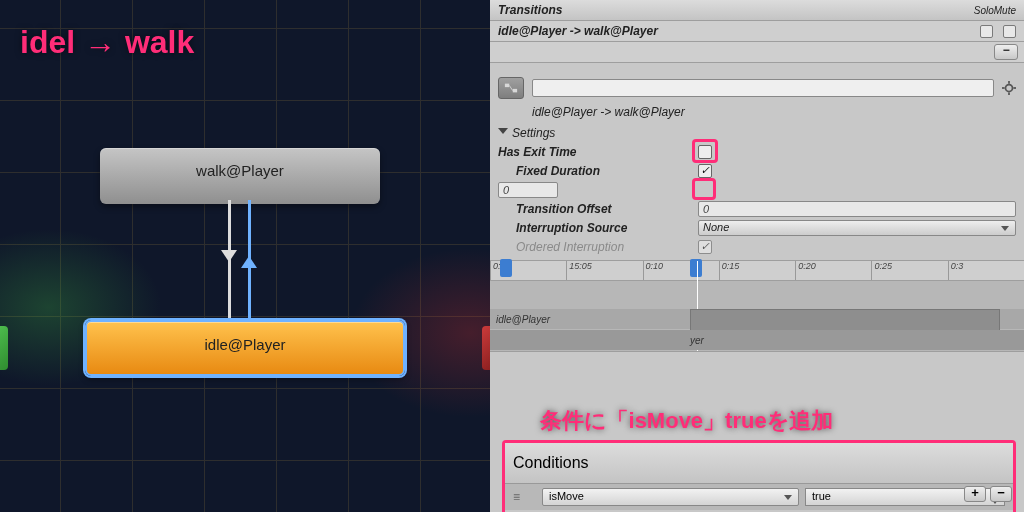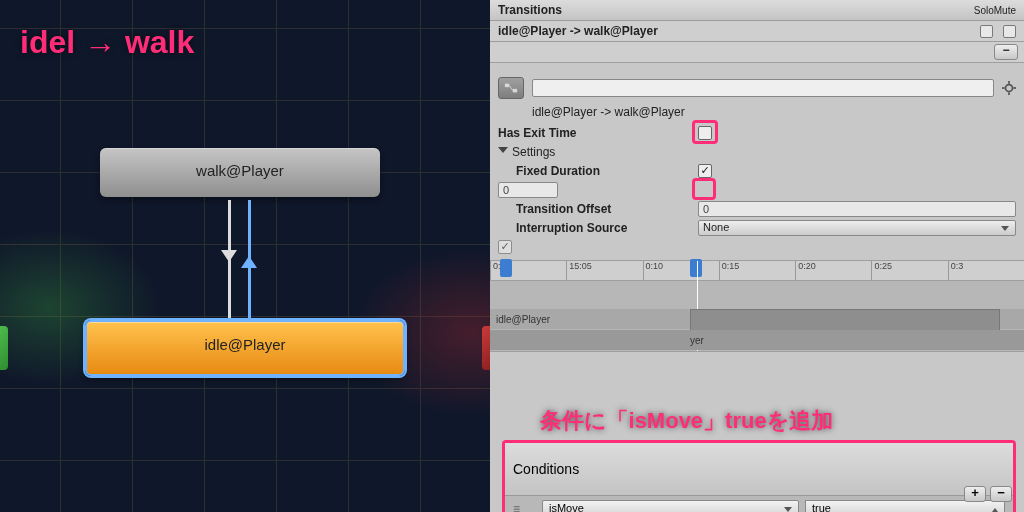--- a/index.html
+++ b/index.html
@@ -8,33 +8,33 @@
   .graph{flex:0 0 490px;position:relative;background:#0f172a;}
   .graph-grid{position:absolute;inset:0;
     background-image:
       linear-gradient(#2e2e2e 0 1px,transparent 1px 100%),
       linear-gradient(90deg,#2e2e2e 0 1px,transparent 1px 100%);
     background-size:72px 72px;
     background-position:60px 100px;}
   .graph-blur{position:absolute;inset:0;background:radial-gradient(ellipse at 10% 60%,rgba(70,200,70,.25),transparent 18%),radial-gradient(ellipse at 96% 65%,rgba(230,50,50,.25),transparent 18%);}
   .annotation-title{position:absolute;left:20px;top:24px;color:#ff2d78;font-weight:bold;font-size:32px;text-shadow:0 0 6px rgba(0,0,0,.5);}
   .node{position:absolute;border-radius:6px;box-shadow:inset 0 1px rgba(255,255,255,.3),0 3px 6px rgba(0,0,0,.4);text-align:center;padding-top:14px;font-size:15px;color:#222;}
-  .node-grey{left:100px;top:148px;width:280px;height:49px;
+  .node-grey{left:100px;top:148px;width:280px;height:56px;
     background:linear-gradient(#c5c5c5,#8f8f8f);}
   .node-orange{left:85px;top:320px;width:320px;height:56px;
     background:linear-gradient(#ffc24d,#e88a12);border:2px solid #6fb2ff;box-shadow:0 0 0 2px #6fb2ff,inset 0 1px rgba(255,255,255,.4),0 3px 6px rgba(0,0,0,.4);}
   
   .conn{position:absolute;left:228px;top:200px;width:0;height:120px;border-left:3px solid #ddd;}
   .conn2{position:absolute;left:248px;top:200px;width:0;height:120px;border-left:3px solid #6fb2ff;}
   .arrow-down{position:absolute;left:221px;top:250px;width:0;height:0;border:8px solid transparent;border-top:12px solid #ddd;}
   .arrow-up{position:absolute;left:241px;top:248px;width:0;height:0;border:8px solid transparent;border-bottom:12px solid #6fb2ff;}
   .edge-green{position:absolute;left:0;top:326px;width:8px;height:44px;background:linear-gradient(135deg,#4dbb4d,#2f8c2f);border-radius:0 4px 4px 0;}
   .edge-red{position:absolute;right:0;top:326px;width:8px;height:44px;background:linear-gradient(135deg,#cc3b3b,#8c2020);border-radius:4px 0 0 4px;}
   
-  .insp{flex:1;background:#c8c8c8;display:flex;flex-direction:column;font-size:12px;color:#222;position:relative;}
+  .insp{flex:1;background:#c8c8c8;display:flex;flex-direction:column;font-size:12px;color:#222;position:relative;font-style:italic;}
   .hdr-row{display:flex;align-items:center;background:linear-gradient(#dcdcdc,#c4c4c4);border-bottom:1px solid #9e9e9e;height:21px;padding:0 8px;}
   .hdr-row .title{flex:1;font-weight:bold;}
   .hdr-labels{font-size:10px;display:flex;}
   .hdr-sel{display:flex;align-items:center;height:21px;padding:0 8px;background:#cfcfcf;border-bottom:1px solid #9e9e9e;font-weight:bold;}
   .hdr-sel .txt{flex:1;}
   .sq{width:13px;height:13px;background:#e8e8e8;border:1px solid #7a7a7a;border-radius:2px;margin-left:10px;}
   .minus-row{display:flex;justify-content:flex-end;background:#cfcfcf;border-bottom:1px solid #9e9e9e;padding:2px 6px;}
   .minus-btn{width:24px;height:16px;background:linear-gradient(#eee,#c8c8c8);border:1px solid #888;border-radius:3px;font-weight:bold;text-align:center;line-height:11px;}
   .spacer{height:10px;background:#c8c8c8;}
   .icon-row{display:flex;align-items:center;padding:4px 8px;gap:8px;}
@@ -62,21 +62,21 @@
   .marker-in{position:absolute;left:10px;top:-2px;width:12px;height:18px;background:#3c7dd1;border-radius:2px;}
   .marker-out{position:absolute;left:200px;top:-2px;width:12px;height:18px;background:#3c7dd1;border-radius:2px;}
   .playhead{position:absolute;left:207px;top:0;width:1px;height:100%;background:#fff;}
   .tl-row{position:absolute;left:0;top:48px;height:20px;background:#a8a8a8;display:flex;align-items:center;font-size:10px;color:#333;padding-left:6px;width:100%;}
   .tl-row2{position:absolute;left:0;top:69px;height:20px;background:#999;display:flex;align-items:center;font-size:10px;color:#333;width:100%;}
   .clip{position:absolute;top:48px;left:200px;width:310px;height:41px;background:#8e8e8e;border:1px solid #777;}
   
   .annotation-cond{position:absolute;left:540px;top:406px;color:#ff2d78;font-weight:bold;font-size:22px;text-shadow:0 0 6px rgba(0,0,0,.6);z-index:5;}
   
   .cond-box{position:absolute;left:502px;right:8px;top:440px;border:3px solid #ff2d78;border-radius:4px;background:#c8c8c8;padding-bottom:4px;}
-  .cond-hdr{background:linear-gradient(#dcdcdc,#c4c4c4);border-bottom:1px solid #999;padding:18px 8px;font-size:14px;}
+  .cond-hdr{background:linear-gradient(#dcdcdc,#c4c4c4);border-bottom:1px solid #999;padding:11px 8px;font-size:16px;}
   .cond-row{display:flex;align-items:center;gap:6px;padding:4px 8px;background:#b8b8b8;}
   .drag{color:#666;font-size:12px;}
   .cond-sel{flex:1;height:18px;background:linear-gradient(#f2f2f2,#d4d4d4);border:1px solid #888;border-radius:2px;padding:0 6px;font-size:11px;line-height:15px;position:relative;margin-left:16px;}
   .cond-sel::after{content:"";position:absolute;right:6px;top:6px;border:4px solid transparent;border-top:5px solid #555;}
   .cond-val{flex:0 0 200px;height:18px;background:linear-gradient(#f2f2f2,#d4d4d4);border:1px solid #888;border-radius:0;padding:0 6px;font-size:11px;line-height:15px;position:relative;}
   .cond-val::after{content:"";position:absolute;right:6px;top:4px;border:3px solid transparent;border-bottom:4px solid #555;}
   .cond-val::before{content:"";position:absolute;right:6px;top:11px;border:3px solid transparent;border-top:4px solid #555;}
   .pm-row{position:absolute;right:12px;top:486px;display:flex;gap:4px;}
   .pm{width:22px;height:16px;background:linear-gradient(#eee,#c8c8c8);border:1px solid #888;border-radius:3px;font-size:13px;font-weight:bold;text-align:center;line-height:12px;}
 </style>
@@ -139,30 +139,30 @@
             <line x1="8" y1="0" x2="8" y2="3"></line>
             <line x1="8" y1="13" x2="8" y2="16"></line>
             <line x1="0" y1="8" x2="3" y2="8"></line>
             <line x1="13" y1="8" x2="16" y2="8"></line>
           </g>
         </svg>
     </span>
   </div>
   <div class="sub-name">idle@Player -&gt; walk@Player</div>
 
+  <div class="prop-row">
+    <span class="lbl"><span class="foldout"></span><span>Settings</span></span>
+  </div>
+
   <div class="prop-row" style="position:relative;">
     <span class="lbl" style="font-weight:bold;">Has Exit Time</span>
     <span class="chk"></span>
     <span class="hl" style="left:202px;top:-3px;width:26px;height:24px;"></span>
   </div>
 
-  <div class="prop-row">
-    <span class="lbl"><span class="foldout"></span><span>Settings</span></span>
-  </div>
-
 
   <div class="prop-row indent">
     <span class="lbl" style="font-weight:bold;">Fixed Duration</span>
     <span class="chk on"></span>
   </div>
 
   <div class="prop-row indent" style="position:relative;">
     <span class="num-field">0</span>
     <span class="hl" style="left:202px;top:-2px;width:24px;height:22px;"></span>
   </div>
@@ -171,20 +171,21 @@
     <span class="lbl" style="font-weight:bold;">Transition Offset</span>
     <span class="num-field full">0</span>
   </div>
 
   <div class="prop-row indent">
     <span class="lbl" style="font-weight:bold;">Interruption Source</span>
     <span class="sel-field">None</span>
   </div>
 
   <div class="prop-row indent grey-text">
+    <span class="lbl">Ordered Interruption</span>
     <span class="chk on" style="opacity:.6;"></span>
   </div>
 
   <div class="timeline">
     <div class="tl-ruler">
       <div class="tick">0:00</div>
       <div class="tick">15:05</div>
       <div class="tick">0:10</div>
       <div class="tick">0:15</div>
       <div class="tick">0:20</div>

